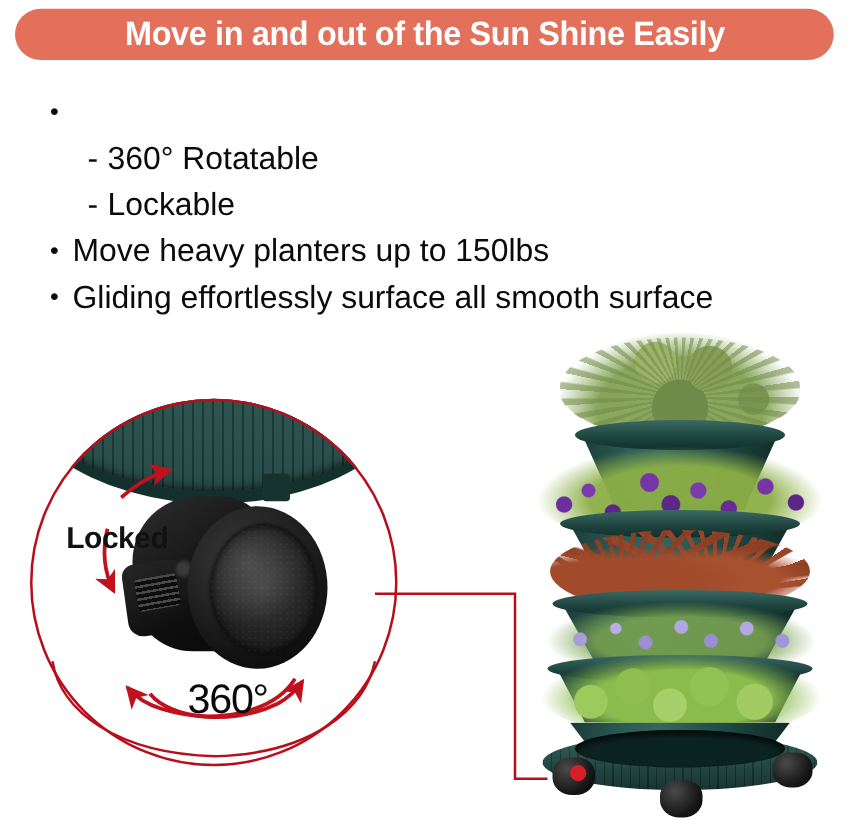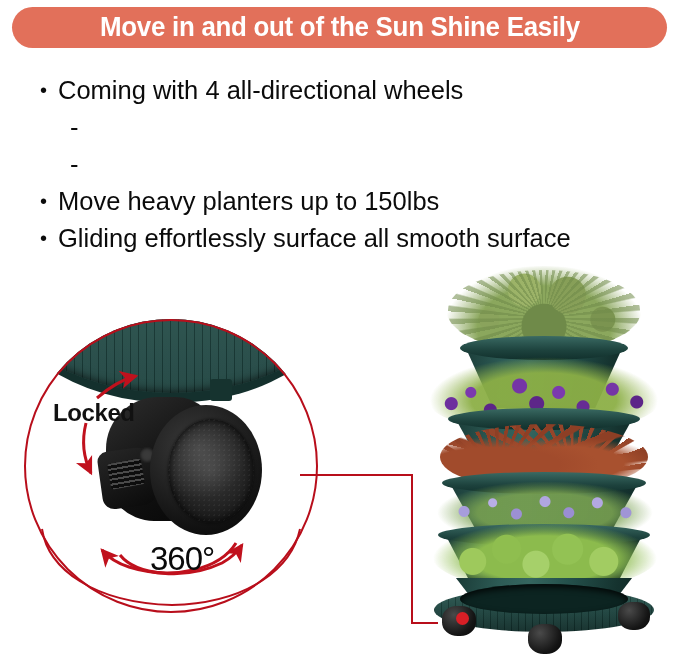--- a/index.html
+++ b/index.html
@@ -64,21 +64,21 @@
         border-radius:50%;
         background:
           radial-gradient(circle at 35% 28%, rgba(255,255,255,.16), rgba(255,255,255,0) 55%),
           radial-gradient(circle at 50% 50%,#3b3b3b,#1b1b1b 70%,#0b0b0b);
         box-shadow:inset 0 0 8px rgba(0,0,0,.9), 0 0 3px rgba(0,0,0,.6);}
   #caster .hub:after{content:"";position:absolute;inset:0;border-radius:50%;
         background:radial-gradient(circle at 30% 30%, rgba(255,255,255,.07) 0 1px, transparent 1px) 0 0/5px 5px;
         opacity:.7;}
 
   
-  #locked{position:absolute;left:29px;top:80px;font-size:24px;font-weight:bold;
+  #locked{position:absolute;left:29px;top:98px;font-size:24px;font-weight:bold;
           color:#111;letter-spacing:-0.4px;}
   #deg360{position:absolute;left:126px;top:221px;font-size:33px;font-weight:normal;
           color:#0a0a0a;letter-spacing:-1px;}
   #arrows{position:absolute;left:0;top:0;width:296px;height:300px;
           pointer-events:none;overflow:visible;}
 
   
   #connector{position:absolute;left:300px;top:455px;width:160px;height:185px;
              pointer-events:none;}
 
@@ -113,29 +113,30 @@
 <body>
 
 <div id="banner">
   <div id="banner-text">Move in and out of the Sun Shine Easily</div>
 </div>
 
 <div id="features">
 
   <div class="feat">
     <span class="dot">•</span>
-    <span>Coming with 4 all-directional wheels</span>
   </div>
 
   <div class="feat sub">
     <span class="dash">-</span>
+    <span>360° Rotatable</span>
   </div>
 
   <div class="feat sub">
     <span class="dash">-</span>
+    <span>Lockable</span>
   </div>
 
   <div class="feat">
     <span class="dot">•</span>
     <span>Move heavy planters up to 150lbs</span>
   </div>
 
   <div class="feat">
     <span class="dot">•</span>
     <span>Gliding effortlessly surface all smooth surface</span>

